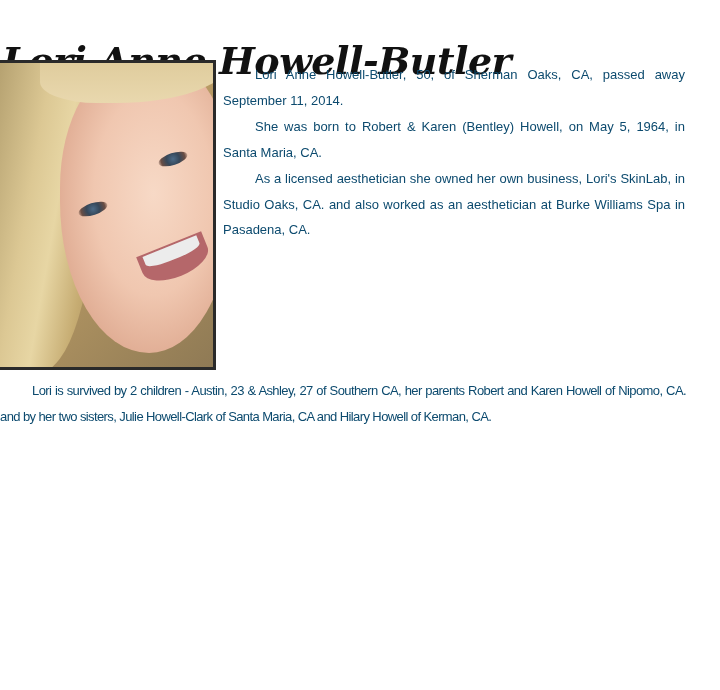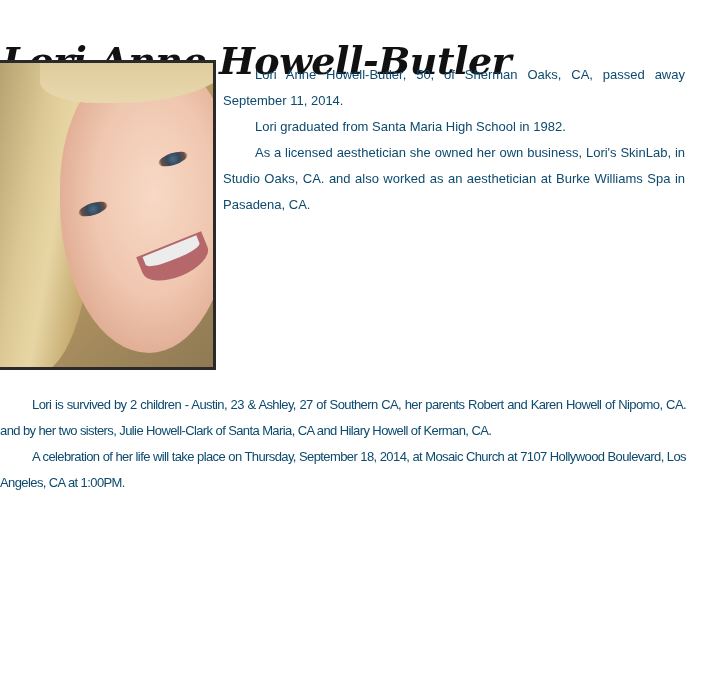--- a/index.html
+++ b/index.html
@@ -34,21 +34,21 @@
     .photo .eye.l { left: 78px; top: 140px; transform: rotate(-18deg); }
     .photo .eye.r { left: 158px; top: 90px; transform: rotate(-18deg); }
     .photo .mouth { position: absolute; left: 140px; top: 180px; width: 70px; height: 34px;
       border-radius: 0 0 50% 50%; background: #b5676a; transform: rotate(-22deg); overflow: hidden; }
     .photo .teeth { position: absolute; left: 6px; top: 2px; width: 58px; height: 14px; background: #ececec; border-radius: 0 0 40% 40%; }
     .col {
       position: absolute; font-family: Liberation Sans, sans-serif; font-size: 13px; line-height: 25.9px;
       text-align: justify; color: #0c4a6e;
     }
     .col-right { left: 223px; top: 62px; width: 462px; }
-    .col-full { left: 0px; top: 392px; width: 686px; }
+    .col-full { left: 0px; top: 378px; width: 686px; }
     .col p { margin: 0; text-indent: 32px; }
     .condensed { letter-spacing: -0.6px; }
   </style>
 </head>
 <body>
 
 <h1 class="title">Lori Anne Howell-Butler</h1>
 
 <div class="photo" role="img" title="Portrait photo of Lori Anne Howell-Butler smiling, with blonde hair">
   <div class="hair-left"></div>
@@ -56,20 +56,19 @@
   <div class="hair-top"></div>
   <div class="eye l"></div>
   <div class="eye r"></div>
   <div class="mouth">
       <div class="teeth"></div>
     </div>
 </div>
 
 <div class="col col-right">
   <p>Lori Anne Howell-Butler, 50, of Sherman Oaks, CA, passed away September 11, 2014.</p>
-  <p>Lori graduated from Santa Maria High School in 1982.</p>
+  <p>She was born to Robert &amp; Karen (Bentley) Howell, on May 5, 1964, in Santa Maria, CA.</p>
   <p>As a licensed aesthetician she owned her own business, Lori's SkinLab, in Studio Oaks, CA. and also worked as an aesthetician at Burke Williams Spa in Pasadena, CA.</p>
 </div>
 
 <div class="col col-full condensed">
   <p>Lori is survived by 2 children - Austin, 23 &amp; Ashley, 27 of Southern CA, her parents Robert and Karen Howell of Nipomo, CA. and by her two sisters, Julie Howell-Clark of Santa Maria, CA and Hilary Howell of Kerman, CA.</p>
-  <p>A celebration of her life will take place on Thursday, September 18, 2014, at Mosaic Church at 7107 Hollywood Boulevard, Los Angeles, CA at 1:00PM.</p>
 </div>
 
 </body></html>

